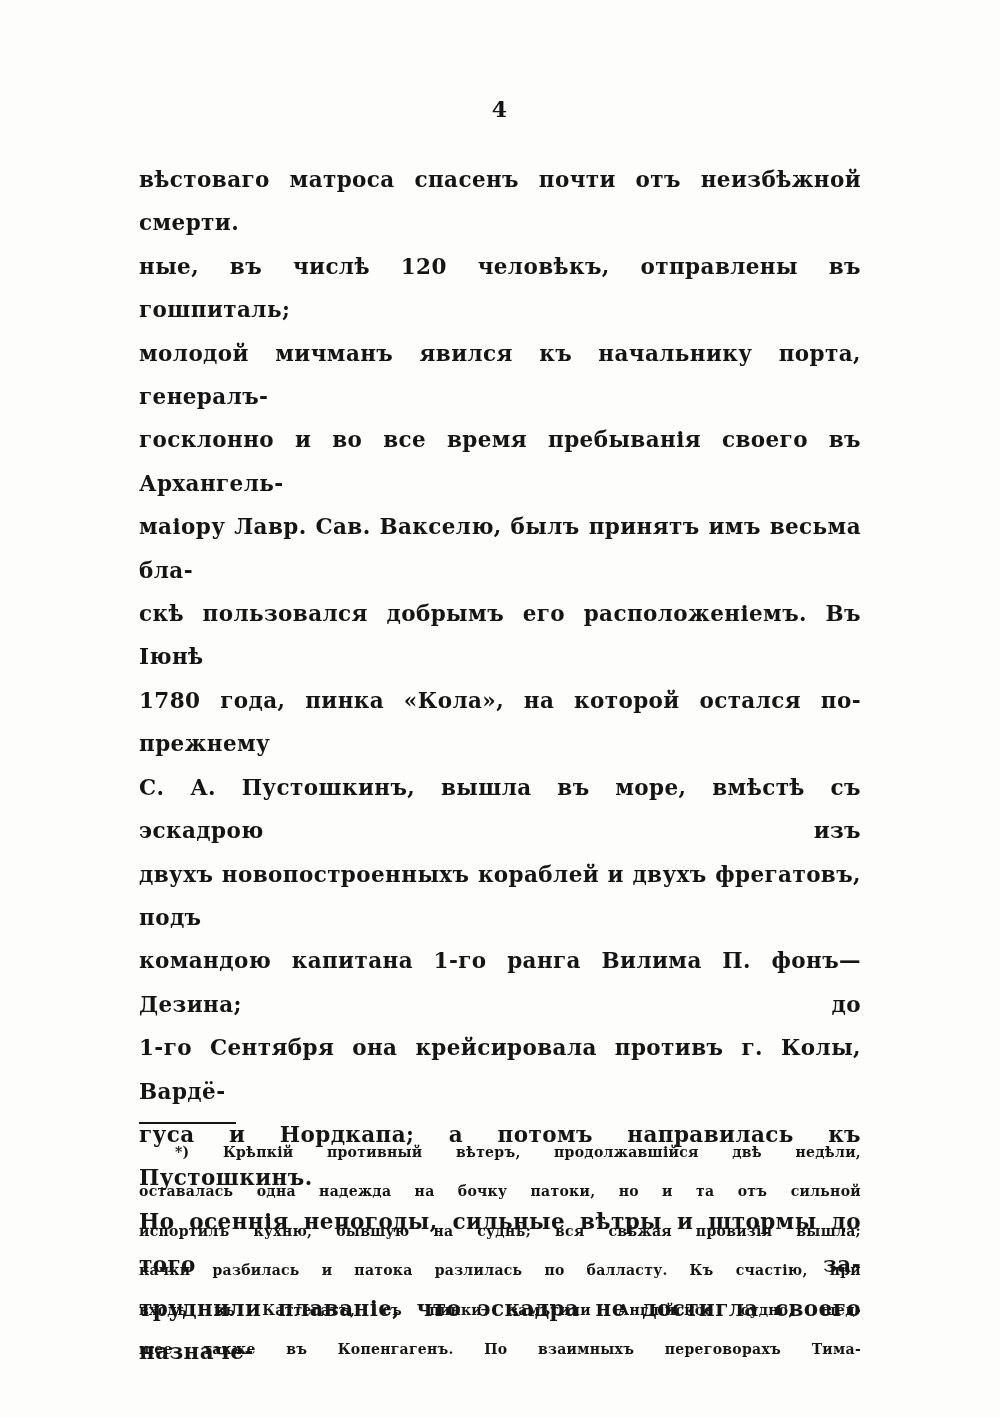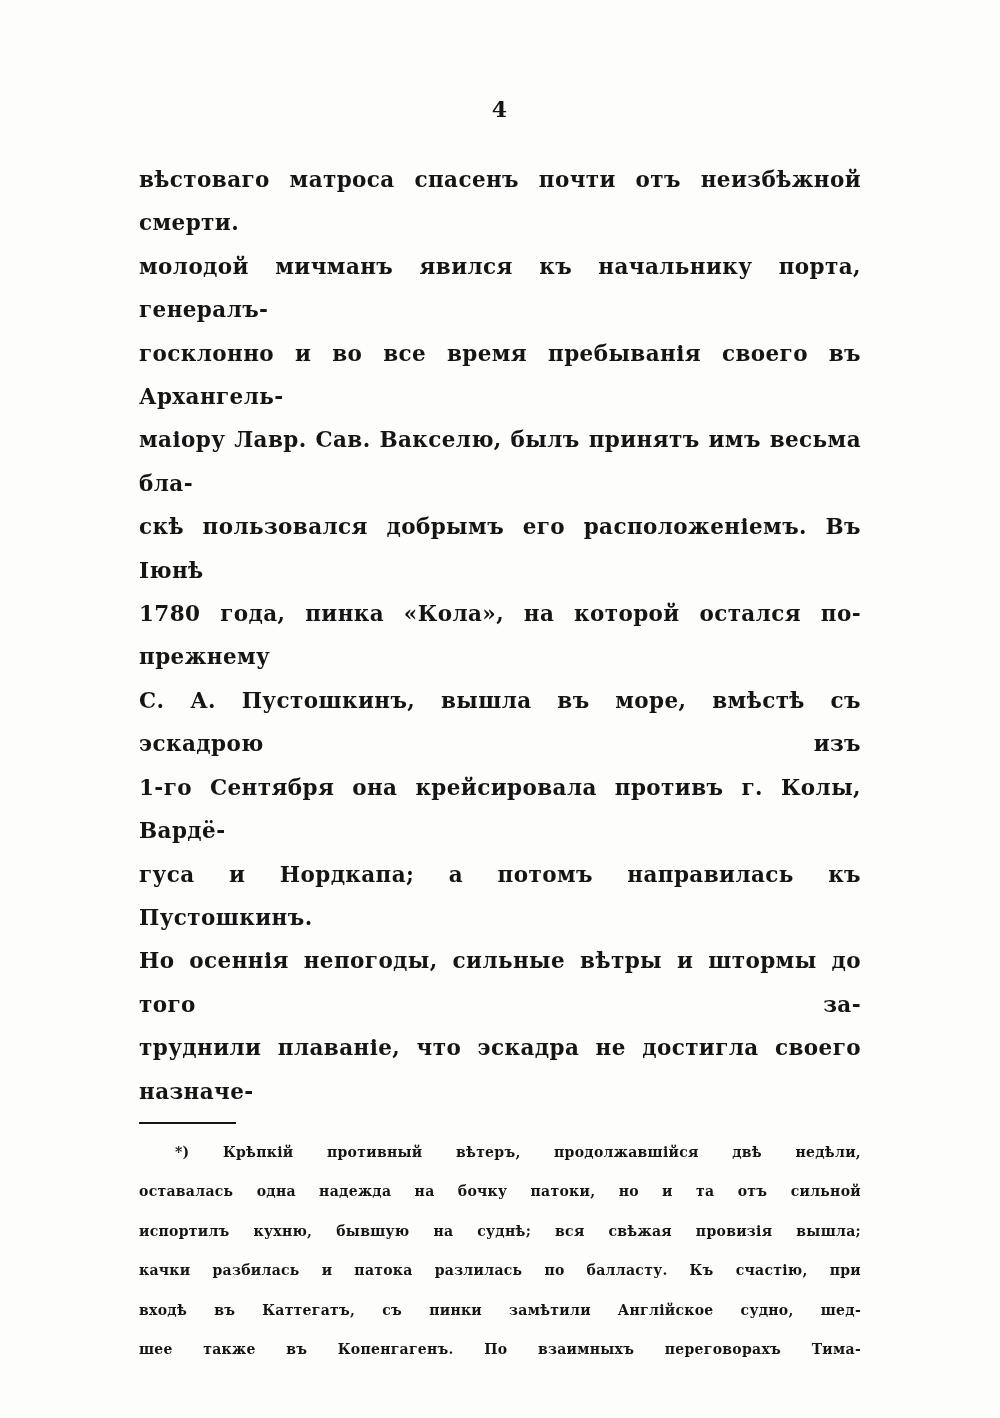--- a/index.html
+++ b/index.html
@@ -69,26 +69,29 @@
 </style>
 </head>
 <body>
 
 <div class="page">
 
   <div class="page-number">4</div>
 
   <div class="body-text">
       <div class="line">вѣстоваго матроса спасенъ почти отъ неизбѣжной смерти.</div>
+      <div class="line">ные, въ числѣ 120 человѣкъ, отправлены въ гошпиталь;</div>
       <div class="line">молодой мичманъ явился къ начальнику порта, генералъ-</div>
       <div class="line">госклонно и во все время пребыванія своего въ Архангель-</div>
       <div class="line">маіору Лавр. Сав. Вакселю, былъ принятъ имъ весьма бла-</div>
       <div class="line">скѣ пользовался добрымъ его расположеніемъ. Въ Іюнѣ</div>
       <div class="line">1780 года, пинка «Кола», на которой остался по-прежнему</div>
       <div class="line">С. А. Пустошкинъ, вышла въ море, вмѣстѣ съ эскадрою изъ</div>
+      <div class="line">двухъ новопостроенныхъ кораблей и двухъ фрегатовъ, подъ</div>
+      <div class="line">командою капитана 1-го ранга Вилима П. фонъ—Дезина; до</div>
       <div class="line">1-го Сентября она крейсировала противъ г. Колы, Вардё-</div>
       <div class="line">гуса и Нордкапа; а потомъ направилась къ Пустошкинъ.</div>
       <div class="line">Но осеннія непогоды, сильные вѣтры и штормы до того за-</div>
       <div class="line">труднили плаваніе, что эскадра не достигла своего назначе-</div>
     </div>
 
   <div class="footnote-rule"></div>
 
   <div class="footnote">
       <div class="line">*) Крѣпкій противный вѣтеръ, продолжавшійся двѣ недѣли,</div>

